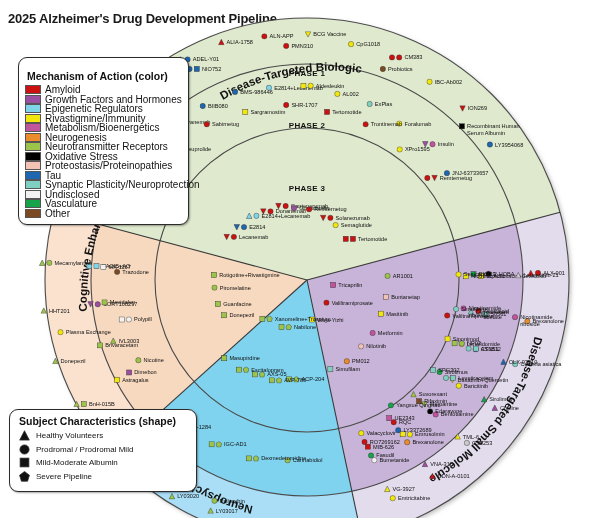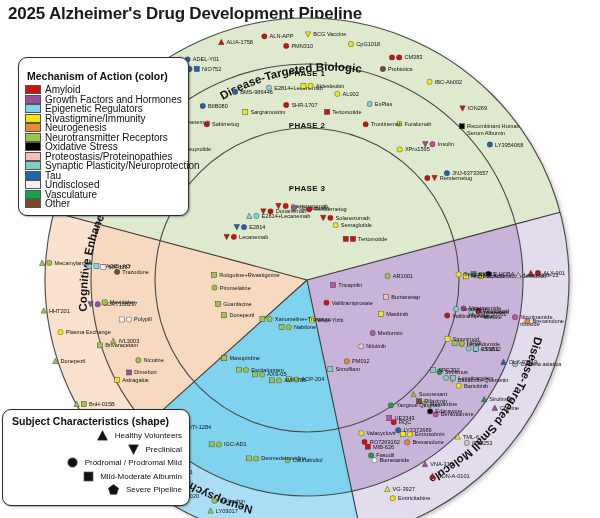--- a/index.html
+++ b/index.html
@@ -2,39 +2,39 @@
 <html><head>
 <meta charset="utf-8">
 <style>
   html,body{margin:0;padding:0;}
   body{
     width:600px;height:518px;background:#ffffff;
     font-family:"Liberation Sans",sans-serif;
     position:relative;overflow:hidden;
   }
   #title{
-    position:absolute;left:8px;top:4px;
-    font-size:17px;font-weight:bold;color:#1a1a1a;
+    position:absolute;left:8px;top:11px;
+    font-size:13px;font-weight:bold;color:#1a1a1a;
     letter-spacing:-0.2px;
   }
   #wheel{position:absolute;left:0;top:0;width:600px;height:518px;}
   .legend{
     position:absolute;background:#ffffff;border:1.4px solid #2b2b2b;
     border-radius:9px;box-shadow:1px 1px 2px rgba(0,0,0,.35);
     z-index:40;
   }
   #moa-legend{left:18px;top:29px;width:157px;padding:12px 6px 6px 6px;margin-top:28px;}
-  #shape-legend{left:2px;top:409px;width:172px;padding:5px 7px 7px 7px;}
+  #shape-legend{left:9px;top:409px;width:172px;padding:5px 7px 7px 7px;}
   .legend h4{margin:0 0 3px 2px;font-size:10.5px;font-weight:bold;color:#111;}
   .lrow{display:flex;align-items:center;margin:0.5px 0;}
   .swatch{
     width:14px;height:7px;border:0.8px solid #555;margin-right:4px;flex:0 0 auto;
   }
   .ltxt{font-size:10px;color:#111;line-height:9px;white-space:nowrap;text-align:center;}
-  .srow{display:flex;align-items:center;margin:2.5px 0;justify-content:flex-end;}
+  .srow{display:flex;align-items:center;margin:2.5px 0;}
   .shp{width:14px;margin-right:5px;flex:0 0 auto;display:flex;justify-content:center;}
   .stxt{font-size:8px;color:#111;}
   .nodelbl{font-size:5.6px;fill:#111;}
   .phaselbl{font-size:8px;font-weight:bold;fill:#111;letter-spacing:0.3px;}
   .arclbl{font-size:11.5px;font-weight:bold;fill:#111;}
 </style>
 </head>
 <body>
 
 <div id="title">2025 Alzheimer's Drug Development Pipeline</div>
@@ -1096,42 +1096,46 @@
       </div>
       <div class="lrow">
         <span class="swatch" style="background: rgb(127, 212, 232);"></span>
         <span class="ltxt">Epigenetic Regulators</span>
       </div>
       <div class="lrow">
         <span class="swatch" style="background: rgb(242, 231, 12);"></span>
         <span class="ltxt">Rivastigmine/Immunity</span>
       </div>
       <div class="lrow">
+        <span class="swatch" style="background: rgb(192, 85, 158);"></span>
+        <span class="ltxt">Metabolism/Bioenergetics</span>
+      </div>
+      <div class="lrow">
         <span class="swatch" style="background: rgb(234, 140, 44);"></span>
         <span class="ltxt">Neurogenesis</span>
       </div>
       <div class="lrow">
         <span class="swatch" style="background: rgb(156, 196, 74);"></span>
         <span class="ltxt">Neurotransmitter Receptors</span>
       </div>
       <div class="lrow">
         <span class="swatch" style="background: rgb(0, 0, 0);"></span>
         <span class="ltxt">Oxidative Stress</span>
       </div>
       <div class="lrow">
         <span class="swatch" style="background: rgb(242, 194, 181);"></span>
         <span class="ltxt">Proteostasis/Proteinopathies</span>
       </div>
       <div class="lrow">
+        <span class="swatch" style="background: rgb(31, 102, 176);"></span>
+        <span class="ltxt">Tau</span>
+      </div>
+      <div class="lrow">
         <span class="swatch" style="background: rgb(127, 208, 192);"></span>
         <span class="ltxt">Synaptic Plasticity/Neuroprotection</span>
-      </div>
-      <div class="lrow">
-        <span class="swatch" style="background: rgb(31, 102, 176);"></span>
-        <span class="ltxt">Tau</span>
       </div>
       <div class="lrow">
         <span class="swatch" style="background: rgb(242, 242, 242);"></span>
         <span class="ltxt">Undisclosed</span>
       </div>
       <div class="lrow">
         <span class="swatch" style="background: rgb(22, 163, 74);"></span>
         <span class="ltxt">Vasculature</span>
       </div>
       <div class="lrow">
@@ -1148,28 +1152,20 @@
         <span class="shp">
           <svg width="11" height="11" viewBox="0 0 10 10">
             <polygon points="5,0.6 9.4,9.2 0.6,9.2" fill="#111" stroke="#333" stroke-width="0.7"></polygon>
           </svg>
         </span>
         <span class="stxt">Healthy Volunteers</span>
       </div>
       <div class="srow">
         <span class="shp">
           <svg width="11" height="11" viewBox="0 0 10 10">
-            <polygon points="0.6,0.8 9.4,0.8 5,9.4" fill="#111" stroke="#333" stroke-width="0.7"></polygon>
-          </svg>
-        </span>
-        <span class="stxt">Preclinical</span>
-      </div>
-      <div class="srow">
-        <span class="shp">
-          <svg width="11" height="11" viewBox="0 0 10 10">
             <circle cx="5" cy="5" r="4.2" fill="#111" stroke="#333" stroke-width="0.7"></circle>
           </svg>
         </span>
         <span class="stxt">Prodromal / Prodromal Mild</span>
       </div>
       <div class="srow">
         <span class="shp">
           <svg width="11" height="11" viewBox="0 0 10 10">
             <rect x="1" y="1" width="8" height="8" fill="#111" stroke="#333" stroke-width="0.7"></rect>
           </svg>

